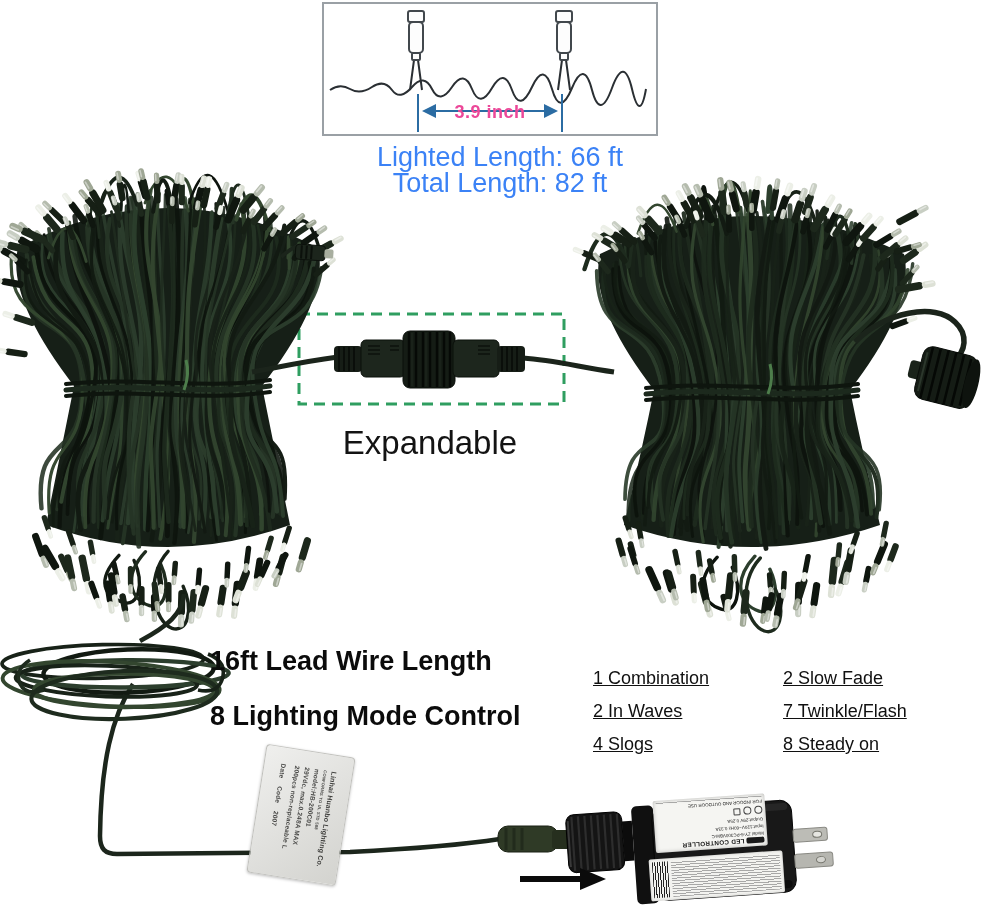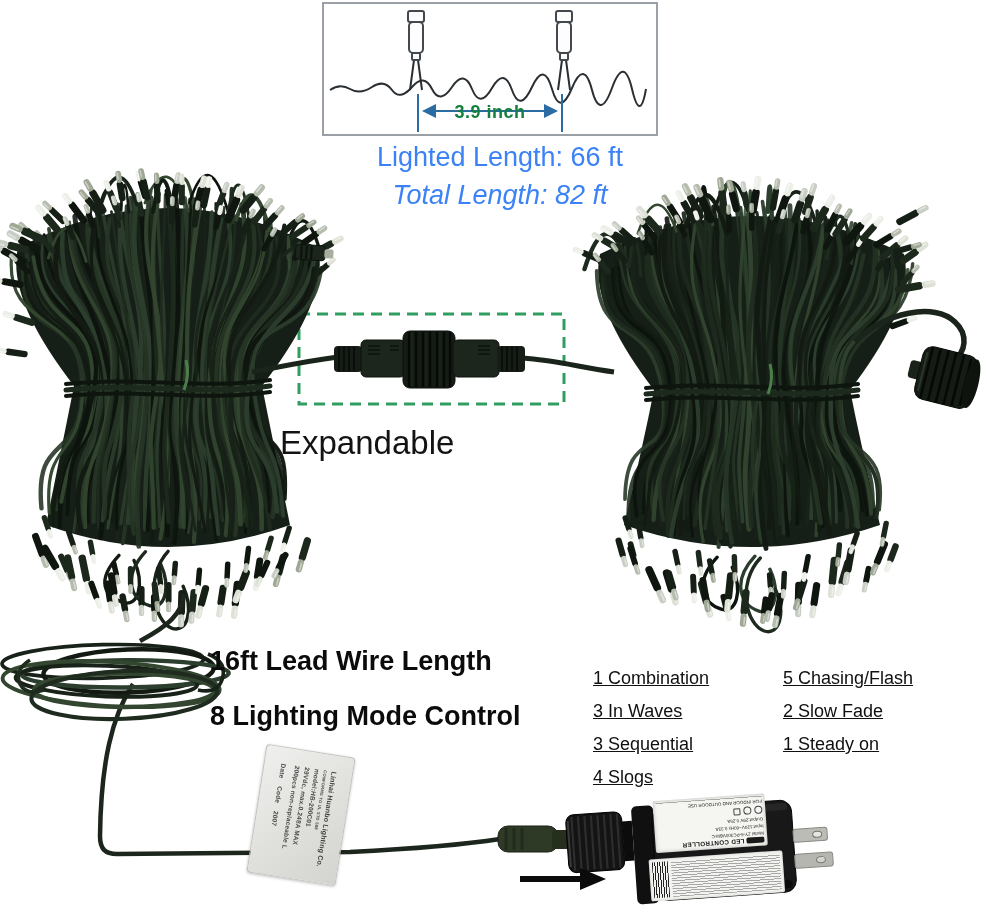--- a/index.html
+++ b/index.html
@@ -8,26 +8,26 @@
     font-family:"Liberation Sans",sans-serif;overflow:hidden;
   }
   #scene{position:absolute;left:0;top:0;}
   
   .diagram-box{
     position:absolute;left:322px;top:2px;width:336px;height:134px;
     border:2px solid #9aa0a5;background:#fff;box-sizing:border-box;
   }
   .spacing-label{
     position:absolute;left:428px;top:102px;width:124px;text-align:center;
-    font-size:18px;font-weight:bold;color:#15803d;letter-spacing:.5px;
+    font-size:18px;font-weight:bold;color:#ec4899;letter-spacing:.5px;
   }
   
   .len-line{position:absolute;left:300px;width:400px;text-align:center;font-size:27px;color:#3b82f6;}
-  #lighted{top:142px;} #total{top:180px;font-style:italic;}
-  .expandable{position:absolute;left:280px;top:424px;width:300px;text-align:left;font-size:33px;color:#131313;}
+  #lighted{top:142px;} #total{top:168px;}
+  .expandable{position:absolute;left:280px;top:424px;width:300px;text-align:center;font-size:33px;color:#131313;}
   .feature{position:absolute;left:210px;width:380px;text-align:left;font-weight:bold;font-size:27px;color:#0b0b0b;}
   #feat1{top:646px;} #feat2{top:701px;}
   .modes-col{position:absolute;top:662px;font-size:18px;color:#101010;line-height:33px;white-space:nowrap;text-decoration:underline;}
   #modes1{left:593px;} #modes2{left:783px;}
   
   .tag{
     position:absolute;left:256px;top:750px;width:88px;height:128px;
     background:linear-gradient(135deg,#efefed,#d3d3cf);
     border:1px solid #c0c0bc;border-radius:4px;transform:rotate(9deg);
     box-shadow:0 1px 3px rgba(0,0,0,.25);
@@ -1206,28 +1206,27 @@
 <div class="spacing-label">3.9 inch</div>
 
 <div id="lighted" class="len-line">Lighted Length: 66 ft</div>
 <div id="total" class="len-line">Total Length: 82 ft</div>
 <div class="expandable">Expandable</div>
 <div id="feat1" class="feature">16ft Lead Wire Length</div>
 <div id="feat2" class="feature">8 Lighting Mode Control</div>
 
 <div id="modes1" class="modes-col">
   <div class="mode-line">1 Combination</div>
-  <div class="mode-line">3 In Waves</div>
-  <div class="mode-line">3 Sequential</div>
+  <div class="mode-line">2 In Waves</div>
   <div class="mode-line">4 Slogs</div>
 </div>
 <div id="modes2" class="modes-col">
-  <div class="mode-line">5 Chasing/Flash</div>
   <div class="mode-line">2 Slow Fade</div>
-  <div class="mode-line">1 Steady on</div>
+  <div class="mode-line">7 Twinkle/Flash</div>
+  <div class="mode-line">8 Steady on</div>
 </div>
 
 <div class="tag">
   <div class="tag-inner">
     <div class="tag-line tl-0">Linhai Huanbo Lighting Co.</div>
     <div class="tag-line tl-1">CONFORMS TO UL STD 588</div>
     <div class="tag-line">model:HB-200C01</div>
     <div class="tag-line">29Vdc, max.0.248A MAX</div>
     <div class="tag-line">200pcs non-replaceable L</div>
     <div class="tag-line tl-5">Date Code 2007</div>

